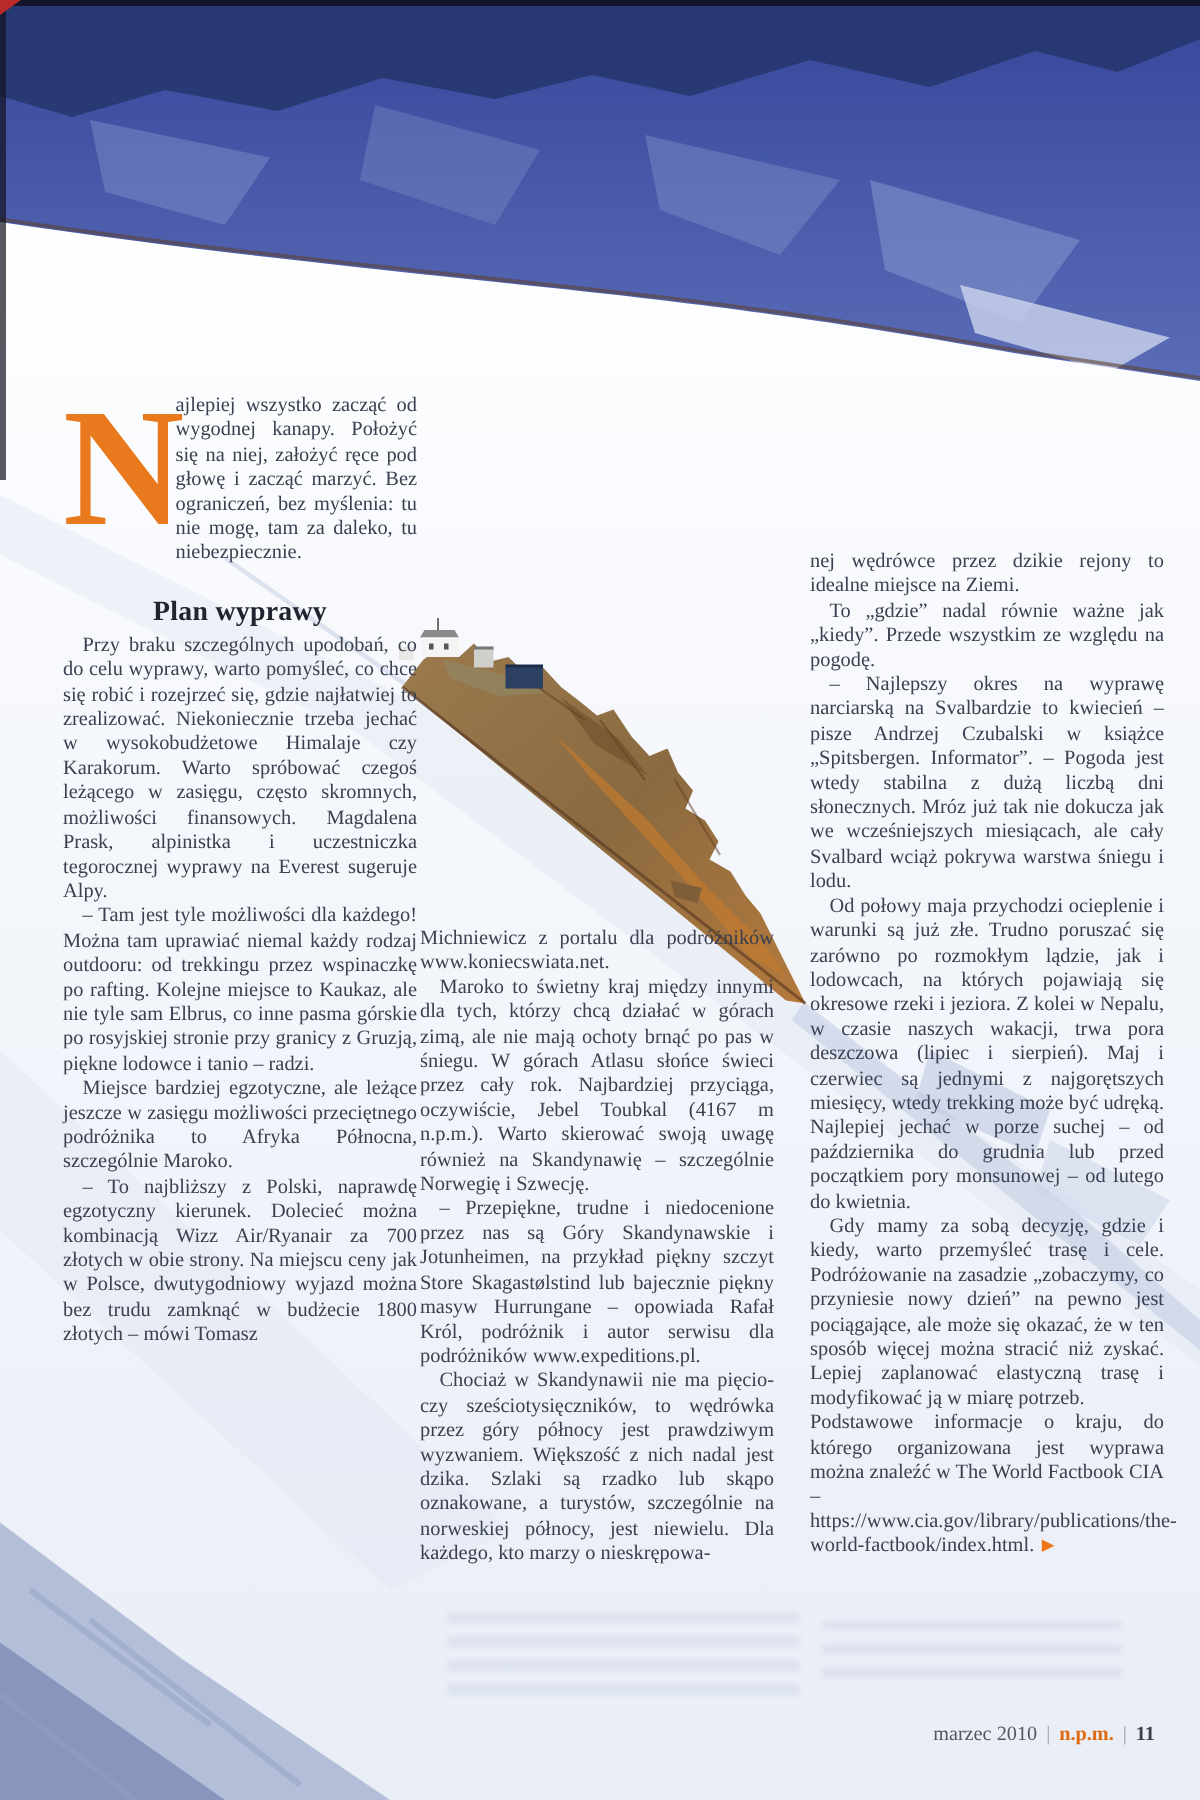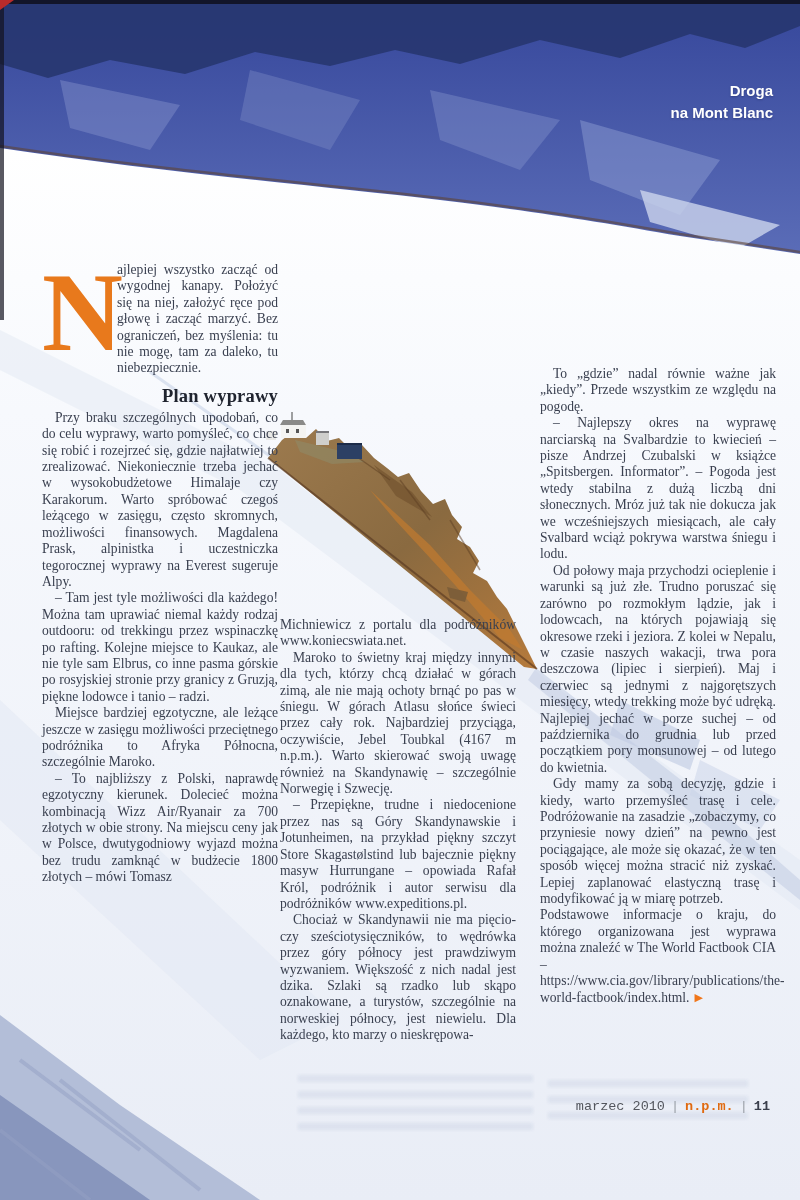--- a/index.html
+++ b/index.html
@@ -20,35 +20,35 @@
     position:absolute; width:236px; color:#3a4050;
     font-size:13.6px; line-height:16.4px; text-align:justify;
   }
   .col p { margin:0; }
   .col p.ind { text-indent:13px; }
   .col-left  { left:42px;  top:262px; }
   .col-mid   { left:280px; top:617px; }
   .col-right { left:540px; top:366px; }
 
   .col h2 {
-    margin:8px 0 3px 0; font-size:18.5px; line-height:22px;
-    color:#20242f; font-weight:bold; text-align:right; letter-spacing:.2px;
+    margin:20px 0 3px 0; font-size:18.5px; line-height:22px;
+    color:#20242f; font-weight:bold; text-align:center; letter-spacing:.2px;
   }
 
   .dropcap {
     float:left; width:66px; height:96px; margin:4px 9px 0 0;
     font-size:112px; line-height:92px; font-weight:bold; color:#e8791c;
     text-align:left; overflow:visible;
   }
 
   .arrow { color:#f0761a; font-size:11px; margin-left:5px; vertical-align:1px; }
 
   .footer {
-    position:absolute; top:1099px; right:30px;
-    font-family:Liberation Mono, monospace; font-size:13.5px; color:#53565e;
+    position:absolute; top:1148px; right:30px;
+    font-family:Liberation Serif, serif; font-size:13.5px; color:#53565e;
     white-space:nowrap;
   }
   .footer .sep { color:#9aa0a8; margin:0 6px; }
   .footer .mag { color:#e06a10; font-weight:bold; }
   .footer .pagenum { color:#3a3f4c; font-weight:bold; }
 
   .ghost {
     position:absolute; pointer-events:none;
     background:repeating-linear-gradient(180deg, rgba(95,115,165,.12) 0 7px, rgba(0,0,0,0) 7px 16px);
     filter:blur(1.6px); transform:scaleX(-1); opacity:.8;
@@ -130,42 +130,39 @@
     <g>
       <rect x="0" y="0" width="800" height="4" fill="#0c0c16" opacity="0.8"></rect>
       <rect x="0" y="0" width="4" height="320" fill="#13131f" opacity="0.7"></rect>
       <path d="M0,0 L14,0 L0,10 Z" fill="#b92b2b"></path>
     </g>
   </svg>
 
   <div class="ghost" style="left:298px; top:1075px; width:235px; height:62px;"></div>
   <div class="ghost" style="left:548px; top:1080px; width:200px; height:42px;"></div>
 
-  <div class="photo-caption">
-    <div>Droga</div>
-    <div>na Mont Blanc</div>
-  </div>
 
   <div class="col col-left">
     <p><span class="dropcap">N</span><span>ajlepiej wszystko zacząć od wygodnej kanapy. Położyć się na niej, założyć ręce pod głowę i zacząć marzyć. Bez ograniczeń, bez myślenia: tu nie mogę, tam za daleko, tu niebezpiecznie.</span></p>
     <h2>Plan wyprawy</h2>
     <p class="ind">Przy braku szczególnych upodobań, co do celu wyprawy, warto pomyśleć, co chce się robić i rozejrzeć się, gdzie najłatwiej to zrealizować. Niekoniecznie trzeba jechać w wysokobudżetowe Himalaje czy Karakorum. Warto spróbować czegoś leżącego w zasięgu, często skromnych, możliwości finansowych. Magdalena Prask, alpinistka i uczestniczka tegorocznej wyprawy na Everest sugeruje Alpy.</p>
     <p class="ind">– Tam jest tyle możliwości dla każdego! Można tam uprawiać niemal każdy rodzaj outdooru: od trekkingu przez wspinaczkę po rafting. Kolejne miejsce to Kaukaz, ale nie tyle sam Elbrus, co inne pasma górskie po rosyjskiej stronie przy granicy z Gruzją, piękne lodowce i tanio – radzi.</p>
     <p class="ind">Miejsce bardziej egzotyczne, ale leżące jeszcze w zasięgu możliwości przeciętnego podróżnika to Afryka Północna, szczególnie Maroko.</p>
     <p class="ind">– To najbliższy z Polski, naprawdę egzotyczny kierunek. Dolecieć można kombinacją Wizz Air/Ryanair za 700 złotych w obie strony. Na miejscu ceny jak w Polsce, dwutygodniowy wyjazd można bez trudu zamknąć w budżecie 1800 złotych – mówi Tomasz</p>
   </div>
 
   <div class="col col-mid">
     <p>Michniewicz z portalu dla podróżników www.koniecswiata.net.</p>
     <p class="ind">Maroko to świetny kraj między innymi dla tych, którzy chcą działać w górach zimą, ale nie mają ochoty brnąć po pas w śniegu. W górach Atlasu słońce świeci przez cały rok. Najbardziej przyciąga, oczywiście, Jebel Toubkal (4167 m n.p.m.). Warto skierować swoją uwagę również na Skandynawię – szczególnie Norwegię i Szwecję.</p>
     <p class="ind">– Przepiękne, trudne i niedocenione przez nas są Góry Skandynawskie i Jotunheimen, na przykład piękny szczyt Store Skagastølstind lub bajecznie piękny masyw Hurrungane – opowiada Rafał Król, podróżnik i autor serwisu dla podróżników www.expeditions.pl.</p>
     <p class="ind">Chociaż w Skandynawii nie ma pięcio- czy sześciotysięczników, to wędrówka przez góry północy jest prawdziwym wyzwaniem. Większość z nich nadal jest dzika. Szlaki są rzadko lub skąpo oznakowane, a turystów, szczególnie na norweskiej północy, jest niewielu. Dla każdego, kto marzy o nieskrępowa-</p>
   </div>
 
   <div class="col col-right">
+    <p>nej wędrówce przez dzikie rejony to idealne miejsce na Ziemi.</p>
     <p class="ind">To „gdzie” nadal równie ważne jak „kiedy”. Przede wszystkim ze względu na pogodę.</p>
     <p class="ind">– Najlepszy okres na wyprawę narciarską na Svalbardzie to kwiecień – pisze Andrzej Czubalski w książce „Spitsbergen. Informator”. – Pogoda jest wtedy stabilna z dużą liczbą dni słonecznych. Mróz już tak nie dokucza jak we wcześniejszych miesiącach, ale cały Svalbard wciąż pokrywa warstwa śniegu i lodu.</p>
     <p class="ind">Od połowy maja przychodzi ocieplenie i warunki są już złe. Trudno poruszać się zarówno po rozmokłym lądzie, jak i lodowcach, na których pojawiają się okresowe rzeki i jeziora. Z kolei w Nepalu, w czasie naszych wakacji, trwa pora deszczowa (lipiec i sierpień). Maj i czerwiec są jednymi z najgorętszych miesięcy, wtedy trekking może być udręką. Najlepiej jechać w porze suchej – od października do grudnia lub przed początkiem pory monsunowej – od lutego do kwietnia.</p>
     <p class="ind">Gdy mamy za sobą decyzję, gdzie i kiedy, warto przemyśleć trasę i cele. Podróżowanie na zasadzie „zobaczymy, co przyniesie nowy dzień” na pewno jest pociągające, ale może się okazać, że w ten sposób więcej można stracić niż zyskać. Lepiej zaplanować elastyczną trasę i modyfikować ją w miarę potrzeb.</p>
     <p><span>Podstawowe informacje o kraju, do którego organizowana jest wyprawa można znaleźć w The World Factbook CIA – https://www.cia.gov/library/publications/the-world-factbook/index.html.</span><span class="arrow">▶</span></p>
   </div>
 
   <div class="footer">
     <span>marzec 2010</span><span class="sep">|</span><span class="mag">n.p.m.</span><span class="sep">|</span><span class="pagenum">11</span>
   </div>

